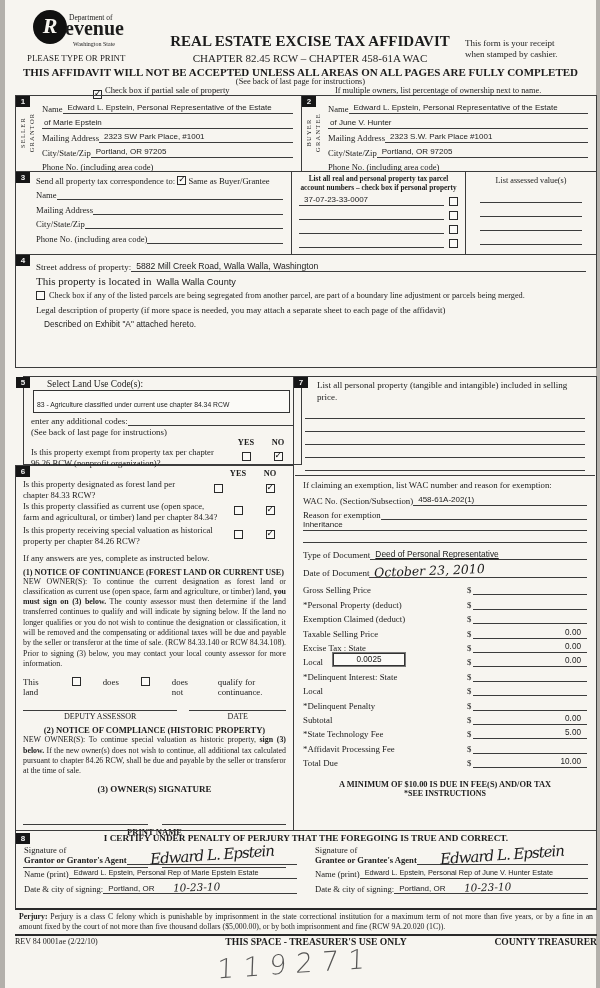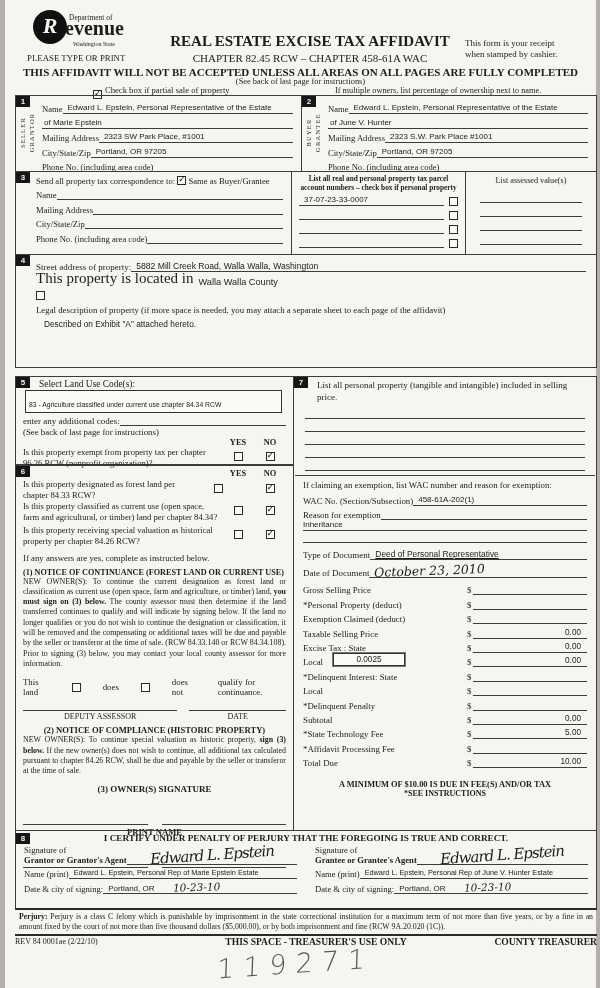--- a/index.html
+++ b/index.html
@@ -202,34 +202,35 @@
 
   
   <div class="badge" style="left:11px; top:255px;">4</div>
   <div class="sec" style="left:10px; top:254px; width:582px; height:114px;">
     <div style="padding:3px 10px 0 20px;">
       <div class="frow" style="height:14px;align-items:flex-end;">
         <span class="lab" style="font-size:9px;">Street address of property:</span>
         <span class="fv" style="font-size:8.6px;">5882 Mill Creek Road, Walla Walla, Washington</span>
       </div>
       <div style="height:15px; display:flex; align-items:flex-end;">
-        <span class="lab" style="font-size:15px;">This property is located in</span>
+        <span class="lab" style="font-size:11px;">This property is located in</span>
         <span class="sans" style="font-size:9.2px; padding-left:5px;">Walla Walla County</span>
       </div>
       <div style="margin-top:4px; display:flex; align-items:flex-start; gap:4px;">
         <span class="cb"></span>
+        <span style="font-size:8.3px;">Check box if any of the listed parcels are being segregated from another parcel, are part of a boundary line adjustment or parcels being merged.</span>
       </div>
       <div style="margin-top:5px; font-size:8.8px;">Legal description of property (if more space is needed, you may attach a separate sheet to each page of the affidavit)</div>
       <div class="sans" style="margin:4px 0 0 8px; font-size:8.3px;">Described on Exhibit "A" attached hereto.</div>
     </div>
   </div>
 
   
   <div class="badge" style="left:11px; top:377px;">5</div>
-  <div class="sec" style="left:10px; top:376px; width:279px; height:89px;">
+  <div class="sec" style="left:18px; top:376px; width:279px; height:89px;">
     <div style="padding:2px 7px 0 7px;">
       <div style="font-size:9.4px; margin-left:16px;">Select Land Use Code(s):</div>
       <div style="border:1px solid #333; margin:1px 4px 0 2px; padding:1.5px 3px; background:#fbfaf7;">
         <span class="sans" style="font-size:6.8px;">83 - Agriculture classified under current use chapter 84.34 RCW</span>
       </div>
       <div class="frow" style="height:13px;">
         <span class="lab" style="font-size:9px;">enter any additional codes:</span>
         <span class="fv"></span>
       </div>
       <div style="font-size:8.8px; margin-top:1px;">(See back of last page for instructions)</div>
@@ -266,21 +267,21 @@
         <span class="ncol"><span class="cb checked"></span></span>
       </div>
       <div class="qrow" style="margin-top:3px;">
         <span class="qtext">Is this property receiving special valuation as historical property per chapter 84.26 RCW?</span>
         <span class="ycol"><span class="cb"></span></span>
         <span class="ncol"><span class="cb checked"></span></span>
       </div>
       <div style="font-size:8.8px; margin-top:6px;">If any answers are yes, complete as instructed below.</div>
       <div class="bt" style="font-size:8.2px; margin-top:5px;">(1) NOTICE OF CONTINUANCE  (FOREST LAND OR CURRENT USE)</div>
       <div class="para"><span>NEW OWNER(S): To continue the current designation as forest land or classification as current use (open space, farm and agriculture, or timber) land, </span><b>you must sign on (3) below.</b><span> The county assessor must then determine if the land transferred continues to qualify and will indicate by signing below. If the land no longer qualifies or you do not wish to continue the designation or classification, it will be removed and the compensating or additional taxes will be due and payable by the seller or transferor at the time of sale. (RCW 84.33.140 or RCW 84.34.108). Prior to signing (3) below, you may contact your local county assessor for more information.</span></div>
-      <div style="margin-top:8px; font-size:8.8px; display:flex; align-items:center; gap:22px;">
+      <div style="margin-top:8px; font-size:8.8px; display:flex; align-items:flex-start; gap:22px;">
         <span>This land</span>
         <span class="cb"></span>
         <span>does</span>
         <span class="cb"></span>
         <span>does not</span>
         <span>qualify for continuance.</span>
       </div>
       <div style="display:flex; gap:12px; margin-top:12px;">
         <div style="flex:1.6;">
           <div class="uline" style="height:2px;"></div>

